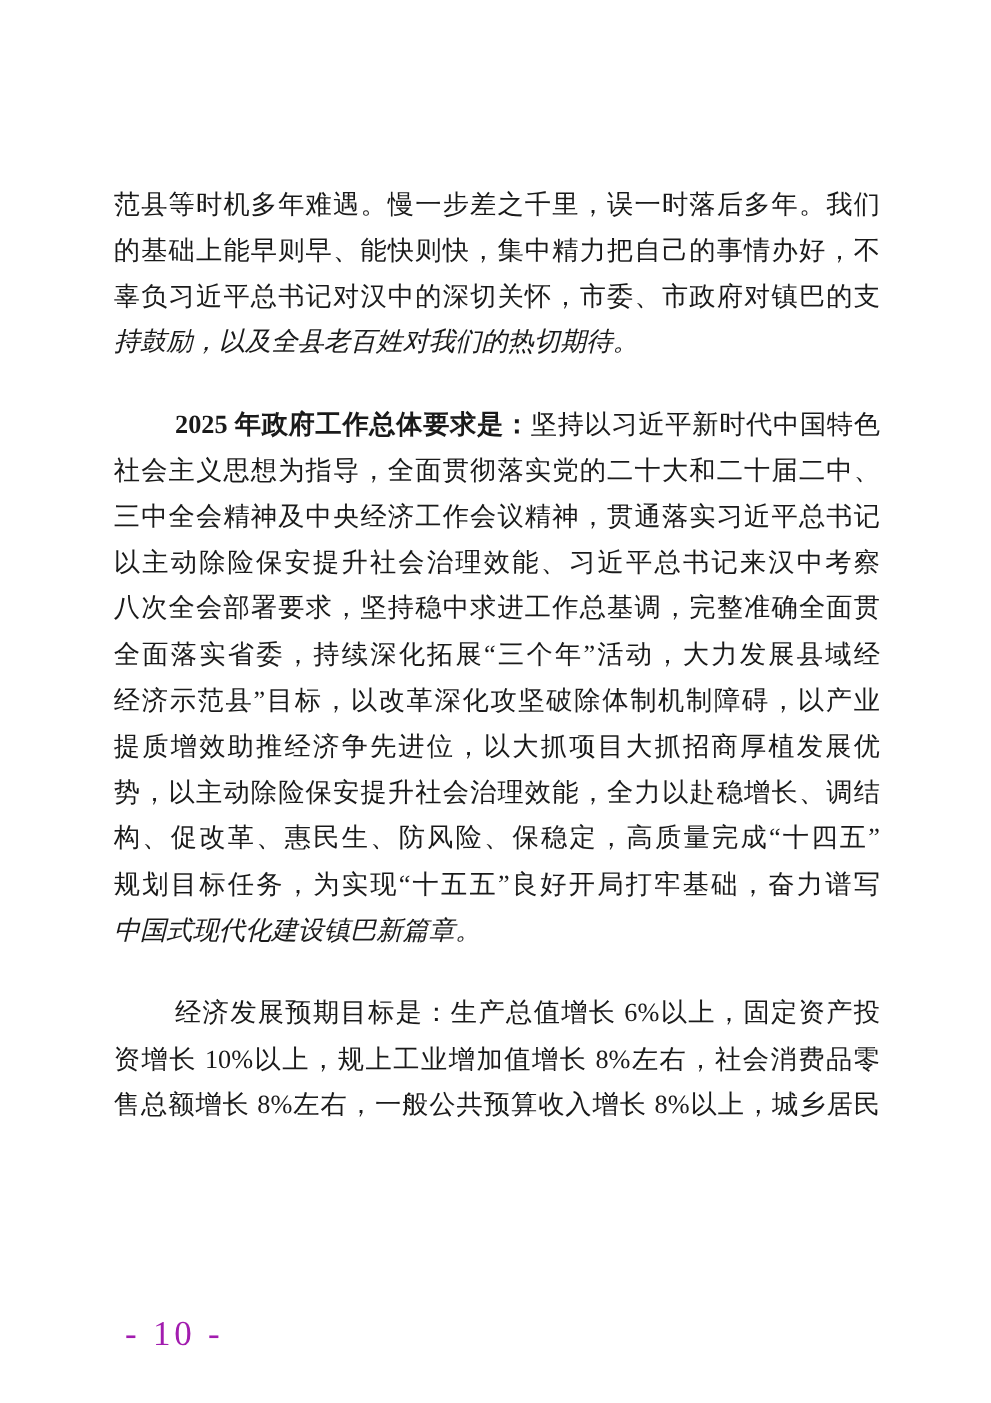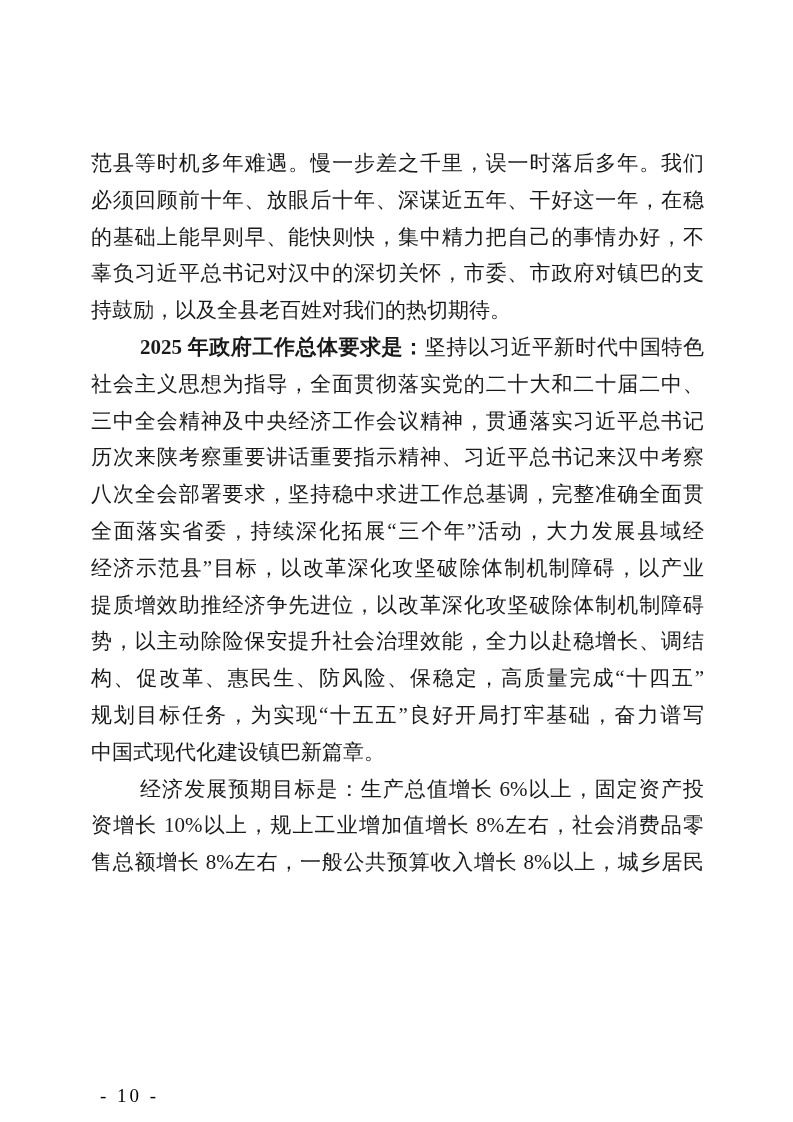--- a/index.html
+++ b/index.html
@@ -25,55 +25,56 @@
   .text-line {
     height: 36.8px;
     line-height: 36.8px;
     font-size: 21px;
     text-align: justify;
     text-align-last: justify;
     overflow: hidden;
   }
   .text-line.first-line {
     text-indent: 49px;
+    margin-top: 29px;
   }
   .text-line.para-end {
     text-align-last: left;
+    font-style: italic;
   }
   .seg-bold {
     font-weight: 700;
   }
   .page-number {
     position: absolute;
     left: 100px;
-    top: 1084px;
-    font-size: 19px;
+    top: 1056px;
+    font-size: 28px;
     line-height: 24px;
     letter-spacing: 3px;
-    color: #000000;
+    color: #a21caf;
   }
 </style>
 </head>
 <body>
 
 <div class="page">
   <div class="text-block">
       <div class="text-line"><span class="seg-regular">范县等时机多年难遇。慢一步差之千里，误一时落后多年。我们</span></div>
-      <div class="text-line"><span class="seg-regular">必须回顾前十年、放眼后十年、深谋近五年、干好这一年，在稳</span></div>
       <div class="text-line"><span class="seg-regular">的基础上能早则早、能快则快，集中精力把自己的事情办好，不</span></div>
       <div class="text-line"><span class="seg-regular">辜负习近平总书记对汉中的深切关怀，市委、市政府对镇巴的支</span></div>
       <div class="text-line para-end"><span class="seg-regular">持鼓励，以及全县老百姓对我们的热切期待。</span></div>
       <div class="text-line first-line"><span class="seg-bold">2025 年政府工作总体要求是：</span><span class="seg-regular">坚持以习近平新时代中国特色</span></div>
       <div class="text-line"><span class="seg-regular">社会主义思想为指导，全面贯彻落实党的二十大和二十届二中、</span></div>
       <div class="text-line"><span class="seg-regular">三中全会精神及中央经济工作会议精神，贯通落实习近平总书记</span></div>
-      <div class="text-line"><span class="seg-regular">历次来陕考察重要讲话重要指示精神、习近平总书记来汉中考察</span></div>
+      <div class="text-line"><span class="seg-regular">以主动除险保安提升社会治理效能、习近平总书记来汉中考察</span></div>
       <div class="text-line"><span class="seg-regular">八次全会部署要求，坚持稳中求进工作总基调，完整准确全面贯</span></div>
       <div class="text-line"><span class="seg-regular">全面落实省委，持续深化拓展“三个年”活动，大力发展县域经</span></div>
       <div class="text-line"><span class="seg-regular">经济示范县”目标，以改革深化攻坚破除体制机制障碍，以产业</span></div>
-      <div class="text-line"><span class="seg-regular">提质增效助推经济争先进位，以改革深化攻坚破除体制机制障碍</span></div>
+      <div class="text-line"><span class="seg-regular">提质增效助推经济争先进位，以大抓项目大抓招商厚植发展优</span></div>
       <div class="text-line"><span class="seg-regular">势，以主动除险保安提升社会治理效能，全力以赴稳增长、调结</span></div>
       <div class="text-line"><span class="seg-regular">构、促改革、惠民生、防风险、保稳定，高质量完成“十四五”</span></div>
       <div class="text-line"><span class="seg-regular">规划目标任务，为实现“十五五”良好开局打牢基础，奋力谱写</span></div>
       <div class="text-line para-end"><span class="seg-regular">中国式现代化建设镇巴新篇章。</span></div>
       <div class="text-line first-line"><span class="seg-regular">经济发展预期目标是：生产总值增长 6%以上，固定资产投</span></div>
       <div class="text-line"><span class="seg-regular">资增长 10%以上，规上工业增加值增长 8%左右，社会消费品零</span></div>
       <div class="text-line"><span class="seg-regular">售总额增长 8%左右，一般公共预算收入增长 8%以上，城乡居民</span></div>
     </div>
   <div class="page-number">- 10 -</div>
 </div>

